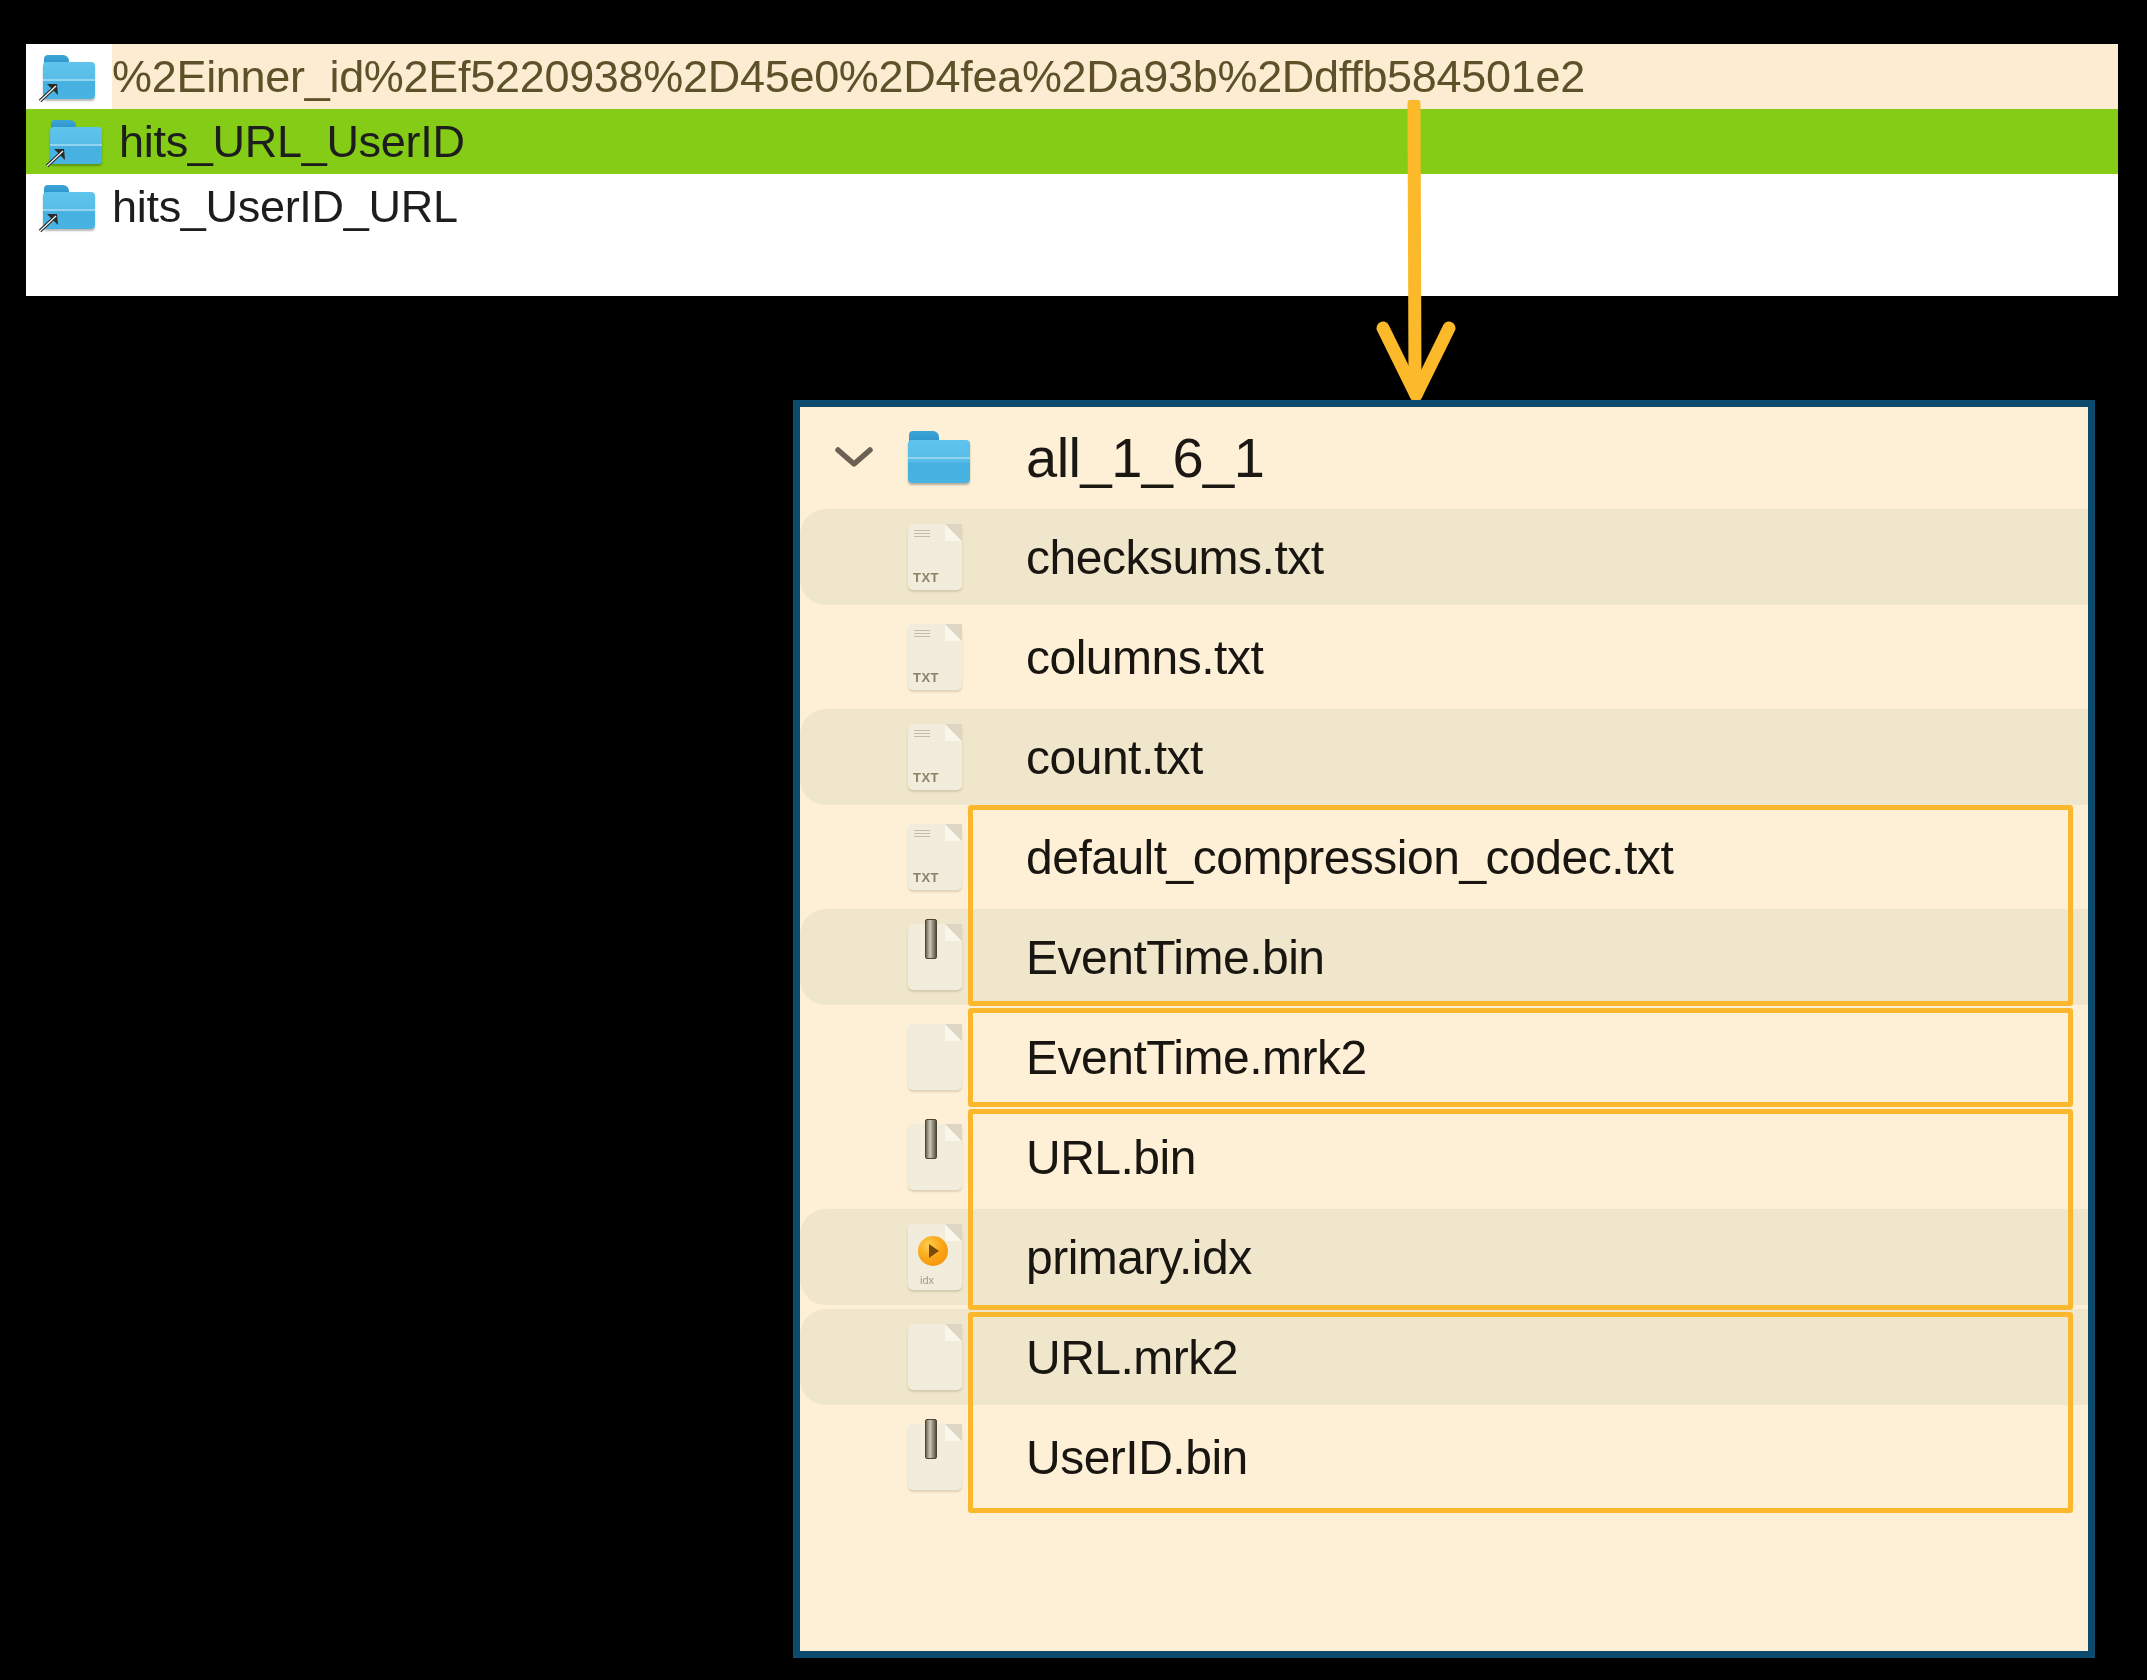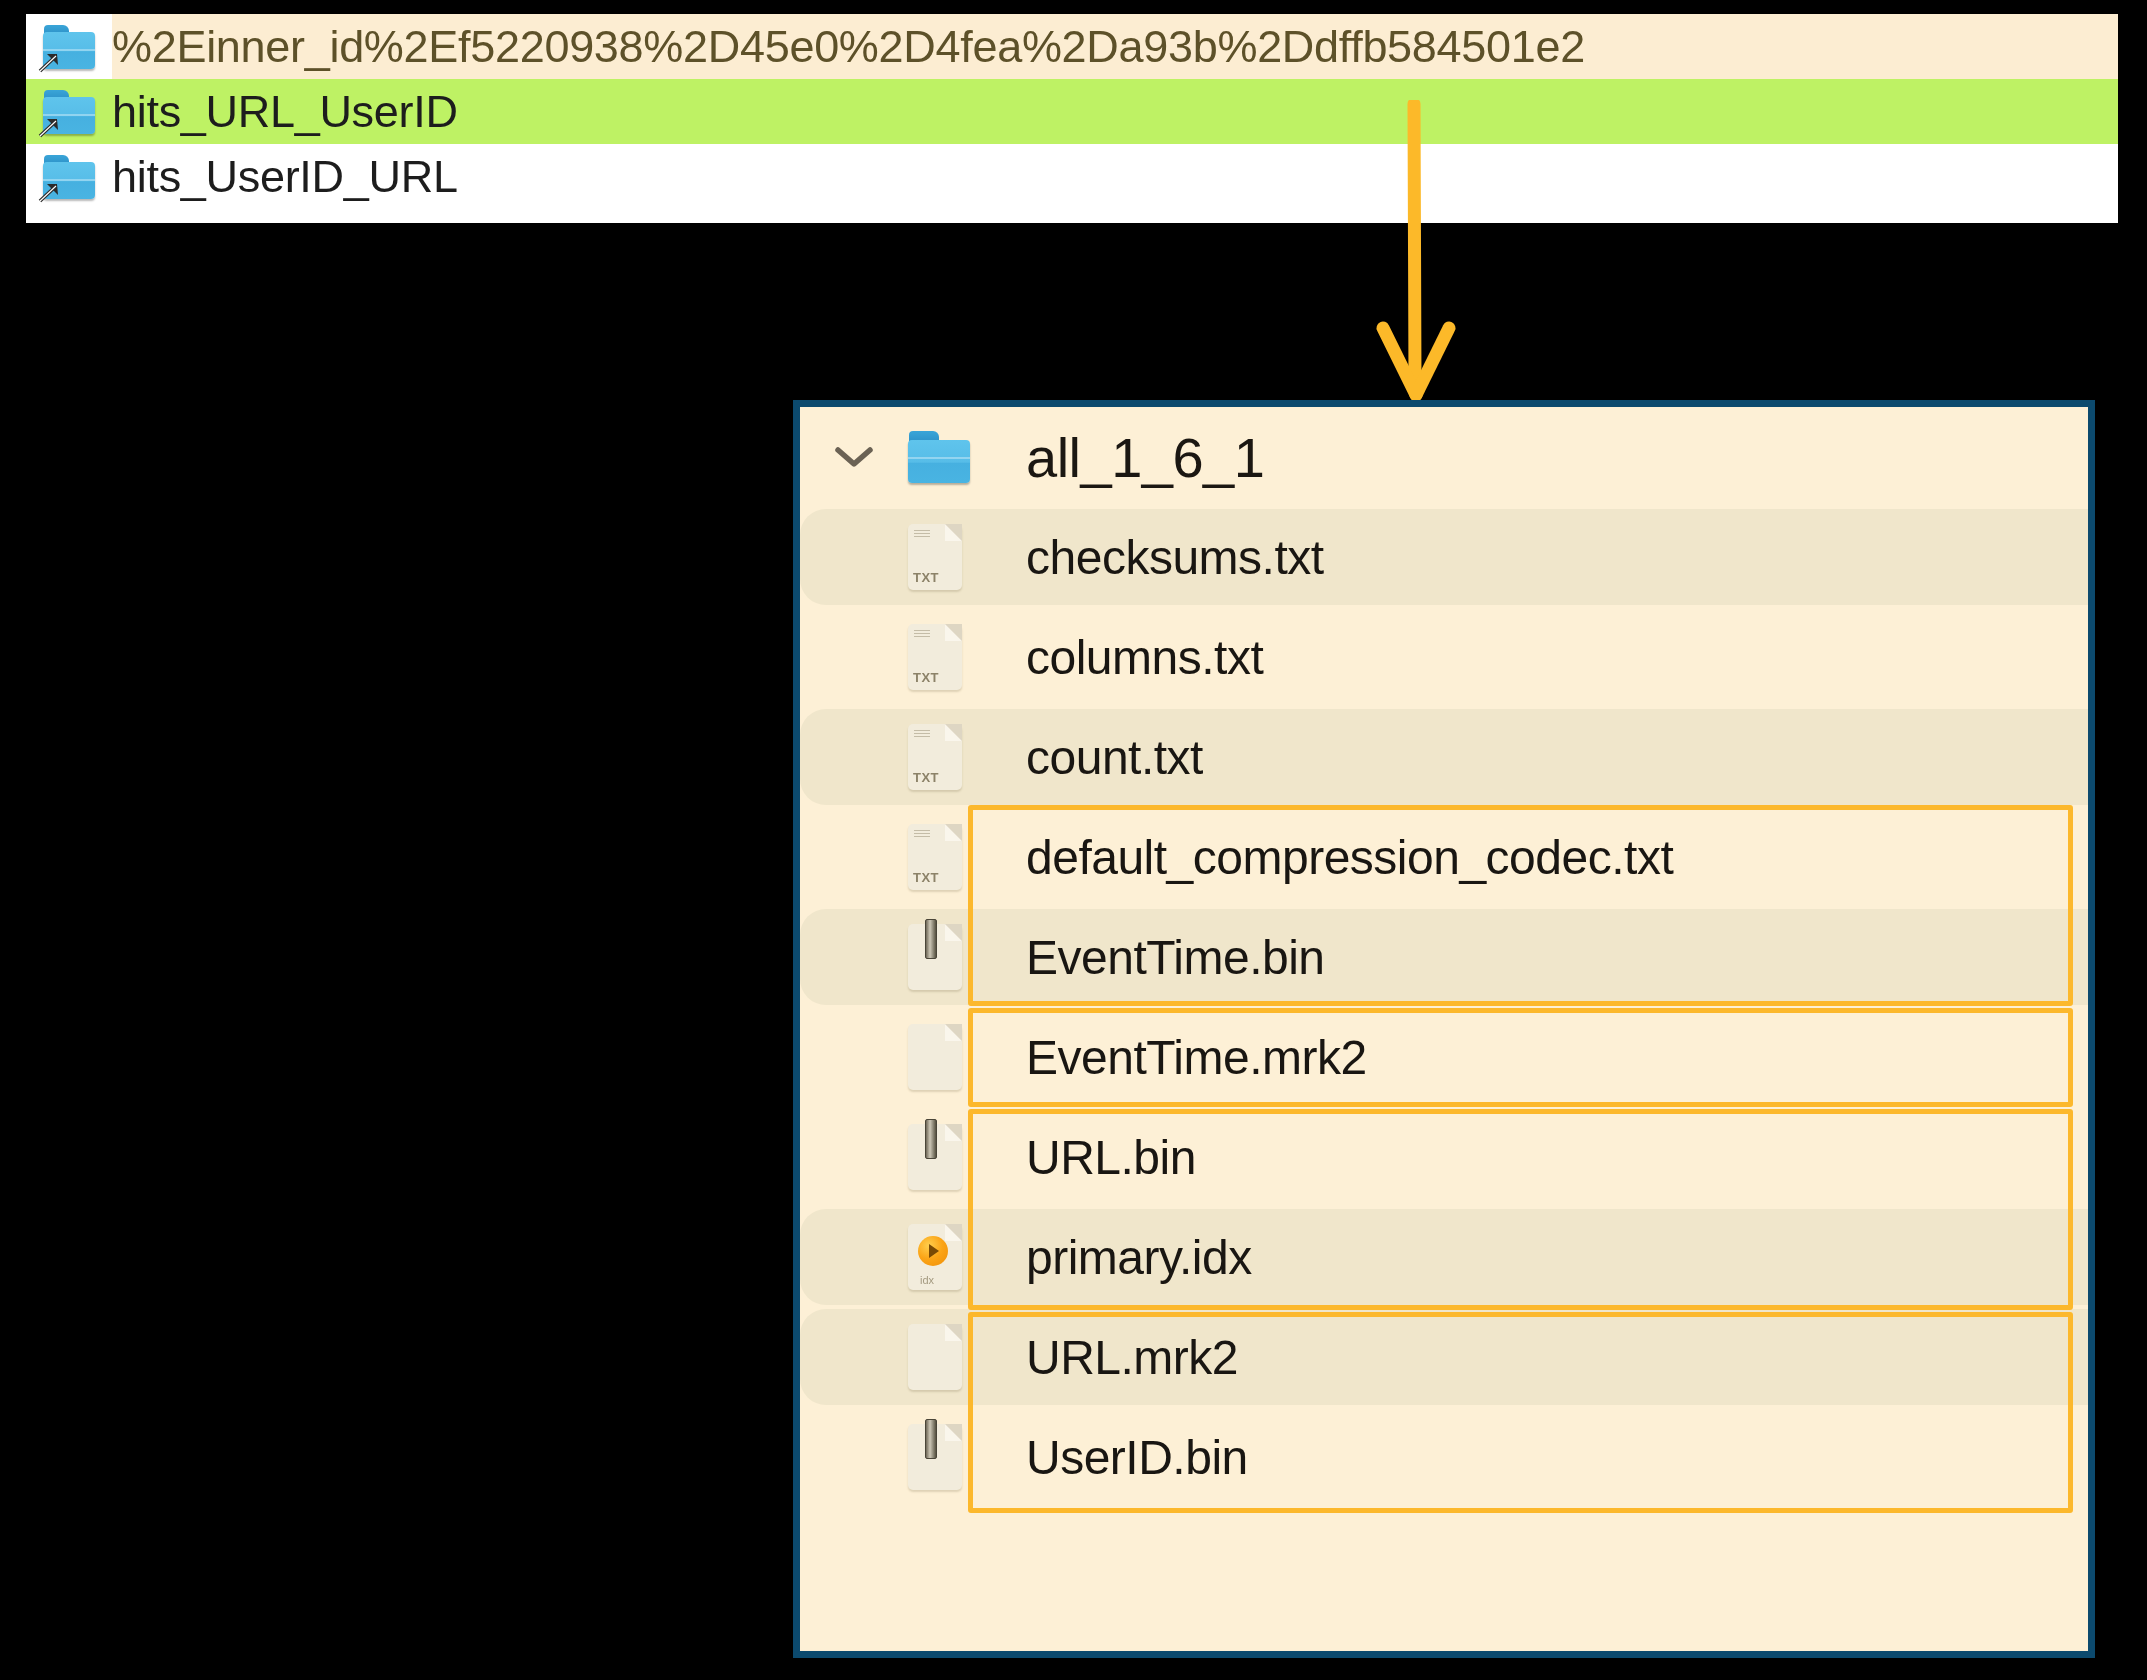--- a/index.html
+++ b/index.html
@@ -16,35 +16,35 @@
     position: relative;
     width: 2147px;
     height: 1680px;
     background: #000000;
   }
 
   
   .top-panel {
     position: absolute;
     left: 26px;
-    top: 14px;
+    top: 44px;
     width: 2092px;
-    height: 209px;
+    height: 252px;
     background: #ffffff;
     overflow: hidden;
   }
 
   .top-row {
     position: relative;
     display: flex;
     align-items: center;
     height: 65px;
     width: 100%;
   }
-  .top-row.alt { background: #bef264; }
+  .top-row.alt { background: #84cc16; padding-left: 7px; }
   .top-row.plain { background: #ffffff; }
 
   .top-row .icon-cell {
     width: 86px;
     min-width: 86px;
     display: flex;
     align-items: center;
     justify-content: center;
     background: transparent;
   }

